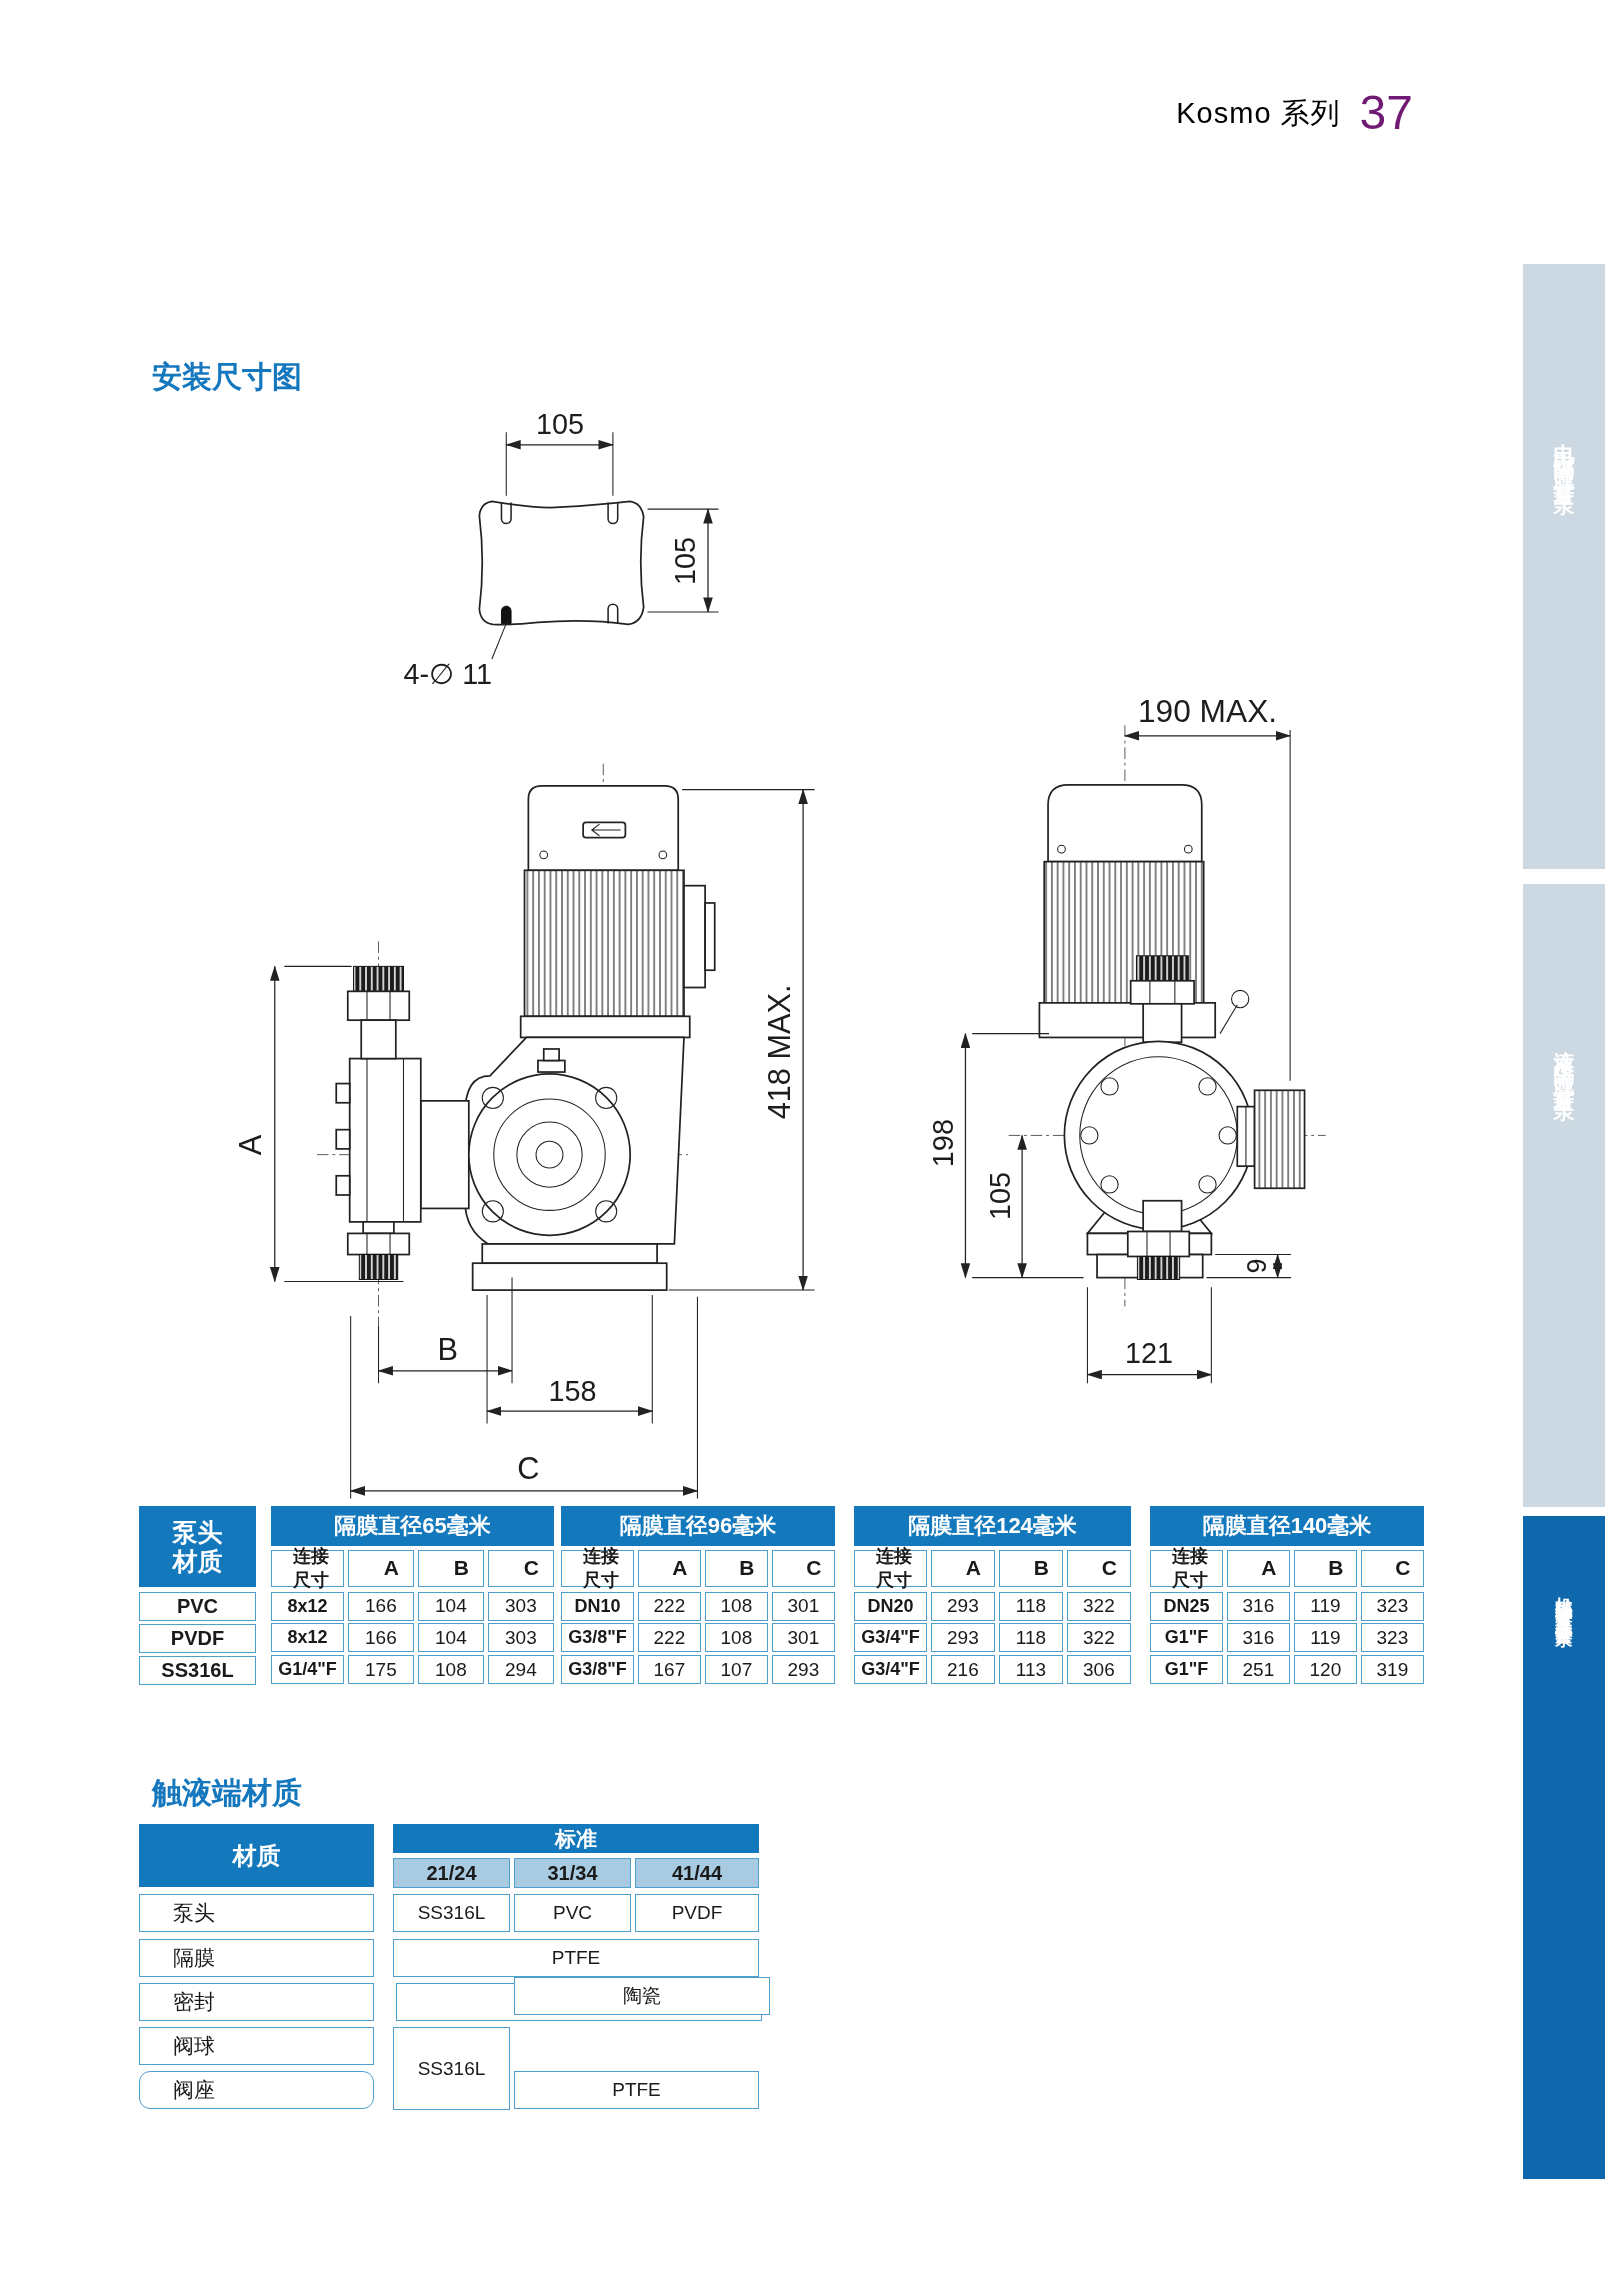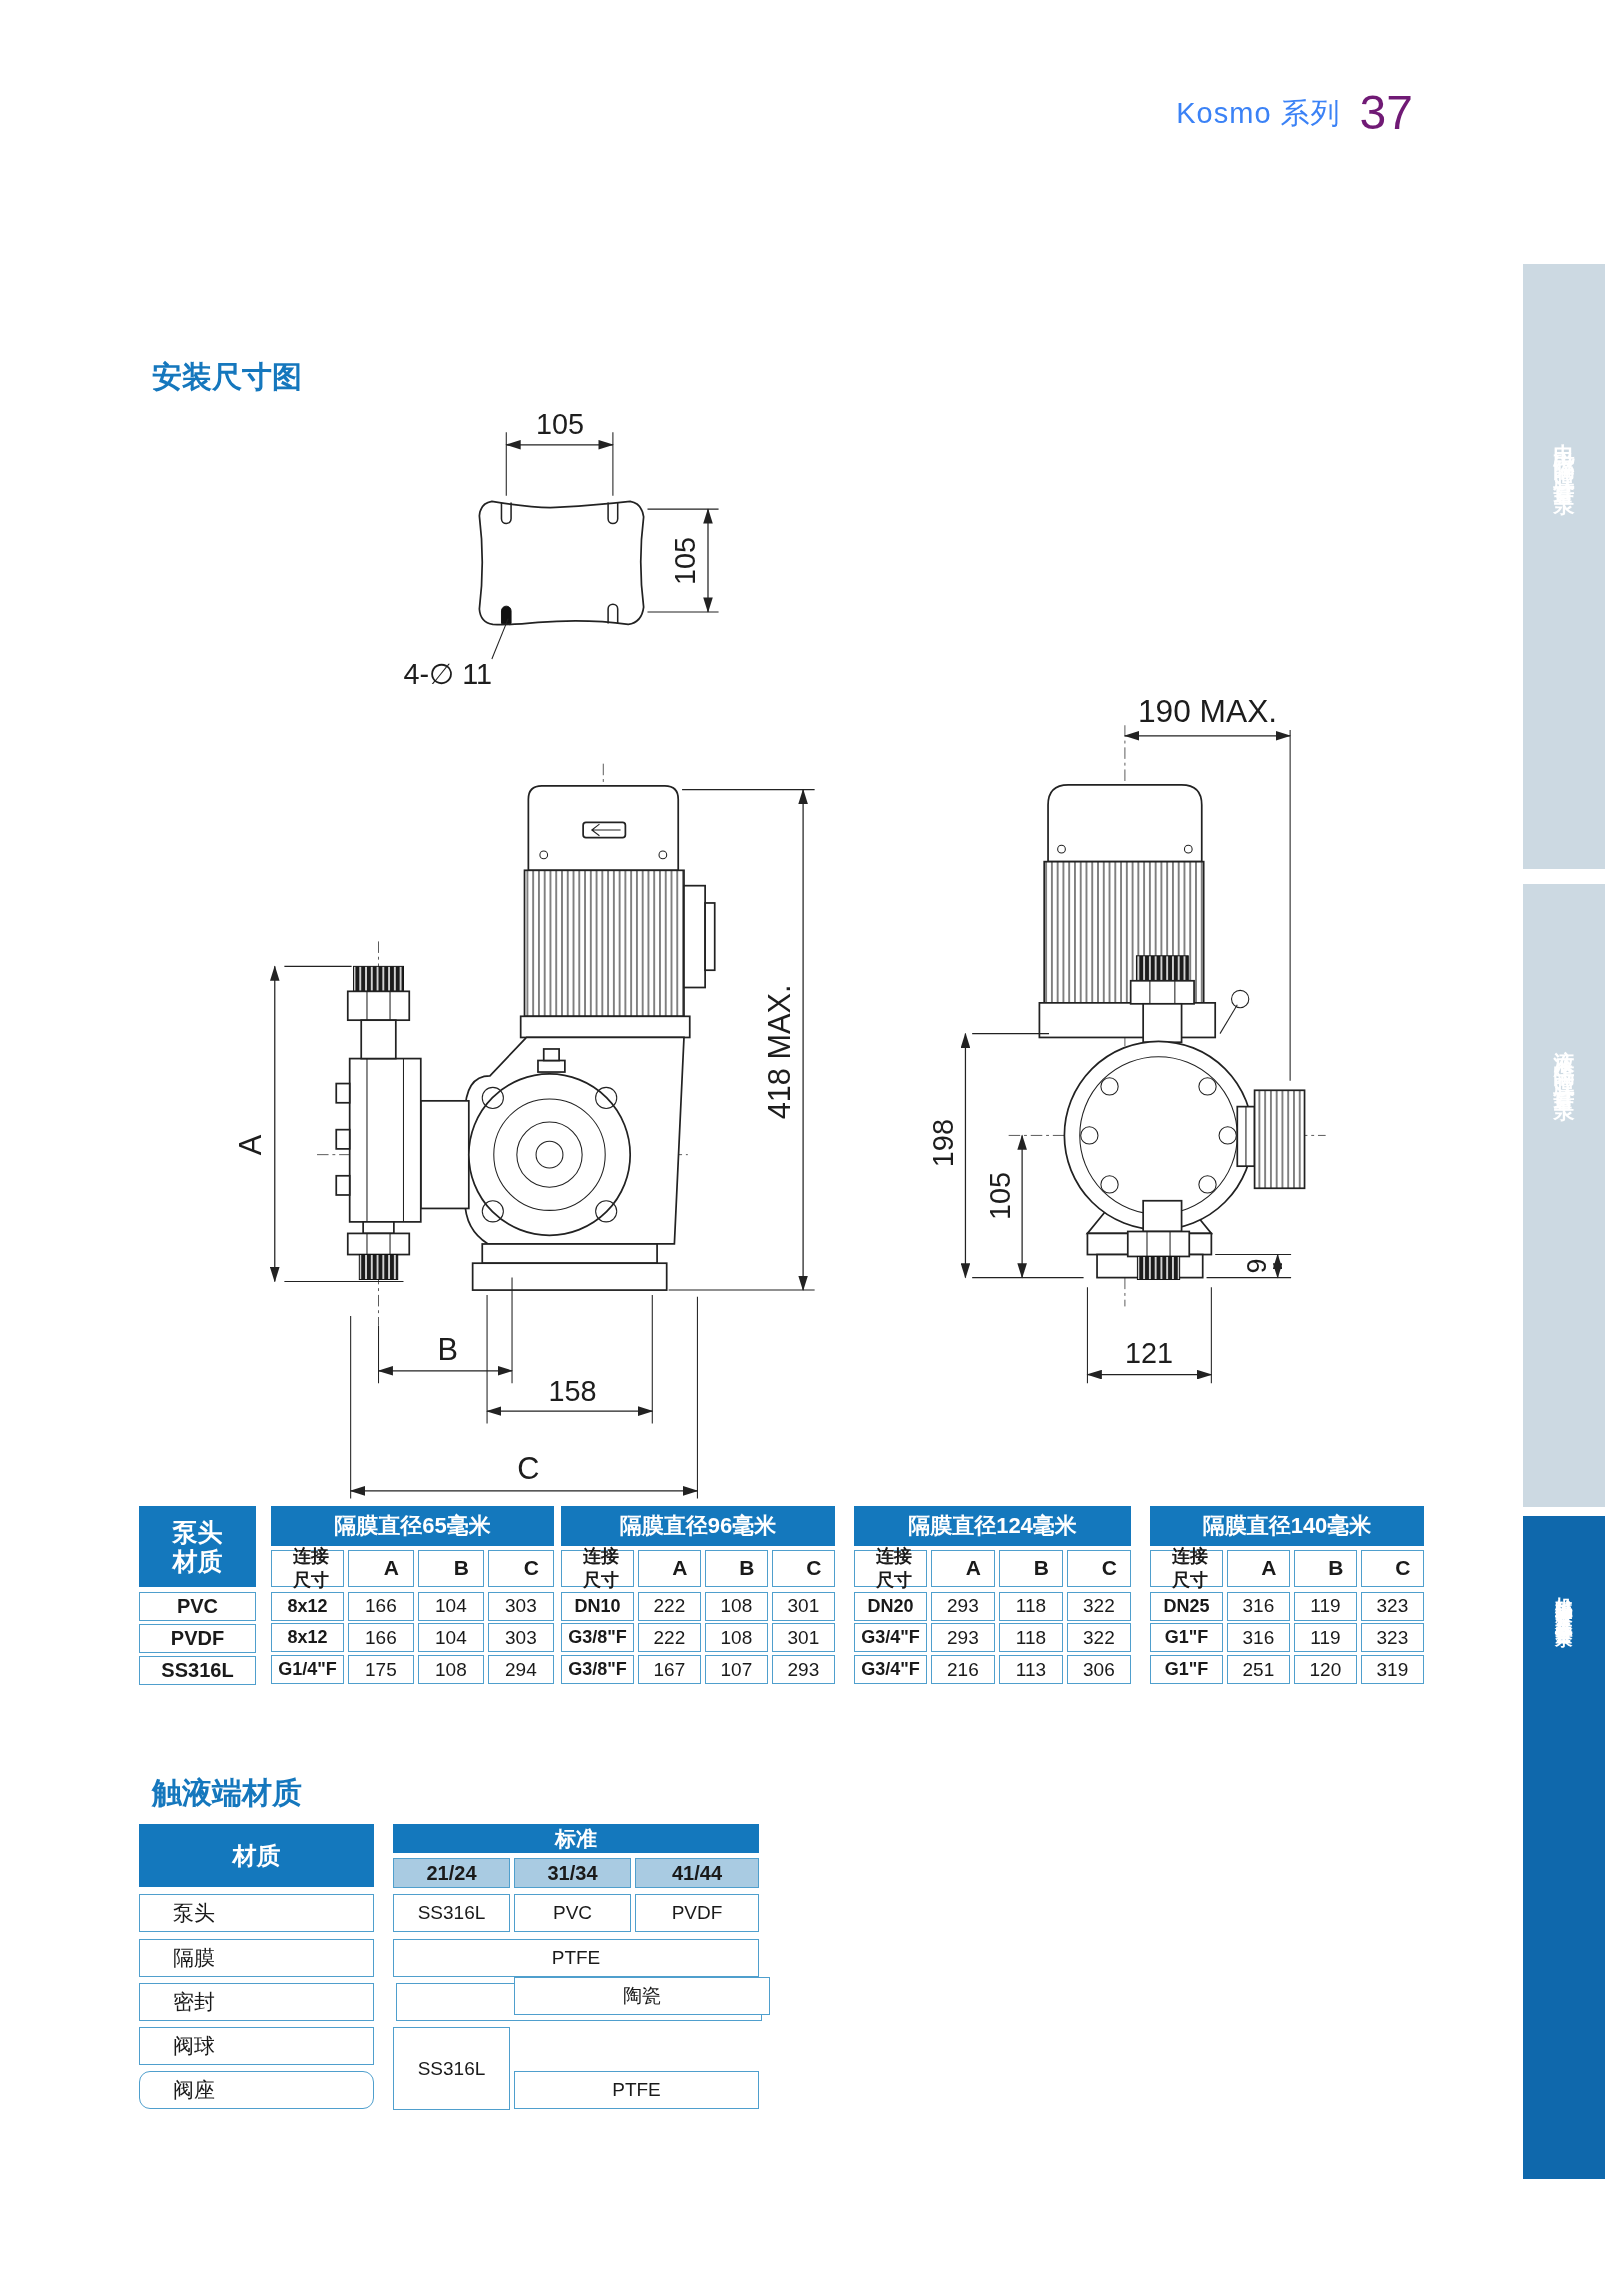--- a/index.html
+++ b/index.html
@@ -1,21 +1,21 @@
 <!DOCTYPE html>
 <html><head>
 <meta charset="utf-8">
 <style>
   html,body{margin:0;padding:0;background:#fff;}
   body{width:1611px;height:2292px;position:relative;overflow:hidden;
        font-family:"Liberation Sans","DejaVu Sans",sans-serif;color:#1a1a1a;}
   .abs{position:absolute;box-sizing:border-box;}
   
   .pg-header{left:961px;top:85px;width:452px;text-align:right;}
-  .series-name{font-size:29px;color:#3b82f6;letter-spacing:1px;}
+  .series-name{font-size:29px;color:#000000;letter-spacing:1px;}
   .page-num{font-size:48px;color:#701a75;margin-left:19px;vertical-align:-5.8px;}
   
   .sec-title{font-size:30px;font-weight:bold;color:#1577bd;}
   
   svg text{font-family:"Liberation Sans","DejaVu Sans",sans-serif;fill:#1d1d1d;}
   .ol{fill:#fff;stroke:#222;stroke-width:1.8;}
   .ln{fill:none;stroke:#222;stroke-width:1.6;}
   .thin{fill:none;stroke:#222;stroke-width:1.1;}
   .dim{fill:none;stroke:#222;stroke-width:1.3;}
   .cl{fill:none;stroke:#555;stroke-width:1;stroke-dasharray:12 4 3 4;}

